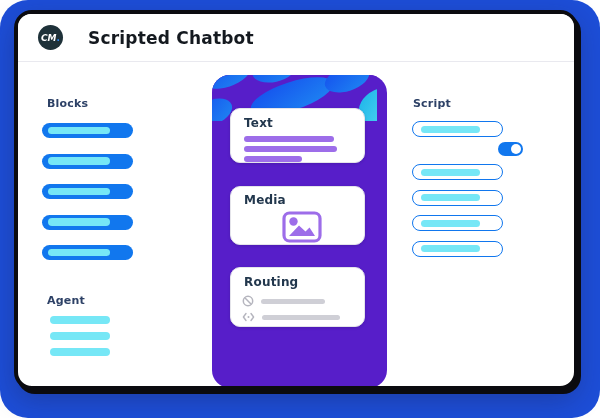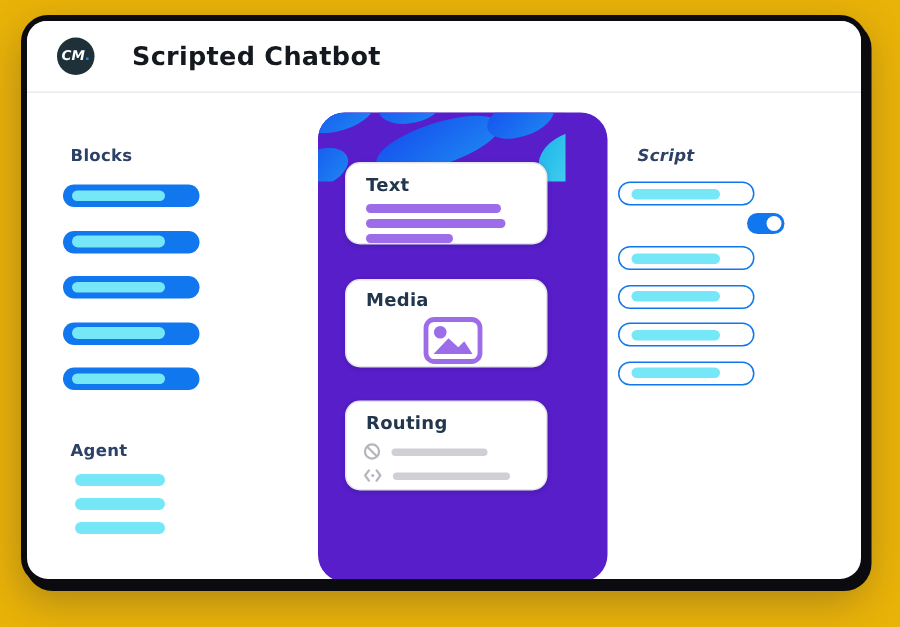--- a/index.html
+++ b/index.html
@@ -1,18 +1,18 @@
 <!DOCTYPE html>
 <html><head>
 <meta charset="utf-8">
 <style>
   * { margin: 0; padding: 0; box-sizing: border-box; }
   html, body { width: 600px; height: 418px; background: #ffffff; overflow: hidden;
     font-family: "DejaVu Sans", "Liberation Sans", sans-serif; }
-  .stage { position: relative; width: 600px; height: 418px; background: #eab308; }
+  .stage { position: relative; width: 600px; height: 418px; background: #1d4ed8; border-radius: 28px; }
 
   
   .app-card {
     position: absolute; left: 14px; top: 10px; width: 564px; height: 380px;
     background: #ffffff; border: 4px solid #0b0b0f; border-radius: 18px;
     box-shadow: 3px 4px 0 #0b0b0f, 0 10px 28px rgba(25,25,55,0.30);
   }
   .card-inner { position: absolute; inset: 0; overflow: hidden; border-radius: 13px; }
 
   
@@ -32,21 +32,21 @@
 
   .blocks-list { position: absolute; left: 24px; top: 109px; display: flex; flex-direction: column; gap: 15.5px; }
   .block-pill { width: 91px; height: 15px; border-radius: 8px; background: #1177ee;
     display: flex; align-items: center; }
   .block-inner { margin-left: 6px; width: 62px; height: 7.5px; border-radius: 4px; background: #76e7f6; }
 
   .flows-list { position: absolute; left: 32px; top: 302px; display: flex; flex-direction: column; gap: 8px; }
   .flow-bar { width: 60px; height: 8px; border-radius: 4px; background: #76e7f6; }
 
   
-  .phone { position: absolute; left: 194px; top: 61px; width: 193px; height: 313px;
+  .phone { position: absolute; left: 194px; top: 61px; width: 175px; height: 313px;
     background: #571ec9; border-radius: 18px; overflow: hidden; }
   .phone-banner { position: absolute; left: 0; top: 0; width: 165px; height: 46px; }
 
   .phone-card { position: absolute; left: 18px; width: 135px; background: #ffffff;
     border: 1px solid #e4e4ea; border-radius: 10px; box-shadow: 0 1px 3px rgba(20,10,60,0.18); }
   .phone-card-label { font-size: 12px; font-weight: bold; color: #22374d; letter-spacing: 0.2px; }
 
   .text-card { top: 33px; height: 55px; padding: 7px 0 0 13px; }
   .text-lines { margin-top: 6px; display: flex; flex-direction: column; gap: 4px; }
   .purple-bar { height: 6px; border-radius: 3px; background: #9d6de9; }
@@ -60,21 +60,21 @@
   .routing-row { display: flex; align-items: center; gap: 7px; }
   .gray-bar { height: 5px; border-radius: 2.5px; background: #cfcfd6; }
   .gray-bar.r1 { width: 64px; } .gray-bar.r2 { width: 78px; }
 
   .agent-button { position: absolute; left: 11px; top: 272px; width: 141px; height: 24px;
     background: #ffffff; border: 1px solid #e2e2e8; border-radius: 13px;
     display: flex; align-items: center; justify-content: center;
     font-size: 11.5px; font-weight: bold; color: #22374d; letter-spacing: 0.2px; cursor: pointer; }
 
   
-  .script-heading { left: 407px; top: 83px; font-style: italic; }
+  .script-heading { left: 395px; top: 83px; }
   .script-pill { position: absolute; left: 394px; width: 91px; height: 16px; background: #ffffff;
     border: 1.4px solid #1177ee; border-radius: 9px; display: flex; align-items: center; }
   .script-inner { margin-left: 8px; width: 59px; height: 7px; border-radius: 3.5px; background: #76e7f6; }
   .script-pill.first { top: 107px; }
   .script-list { position: absolute; left: 394px; top: 150px; display: flex; flex-direction: column; gap: 9.5px; }
   .script-list .script-pill { position: static; }
 
   .toggle { position: absolute; left: 480px; top: 128px; width: 25px; height: 13.5px;
     background: #1177ee; border-radius: 8px; cursor: pointer; }
   .toggle-knob { position: absolute; right: 1.8px; top: 1.8px; width: 10px; height: 10px;

